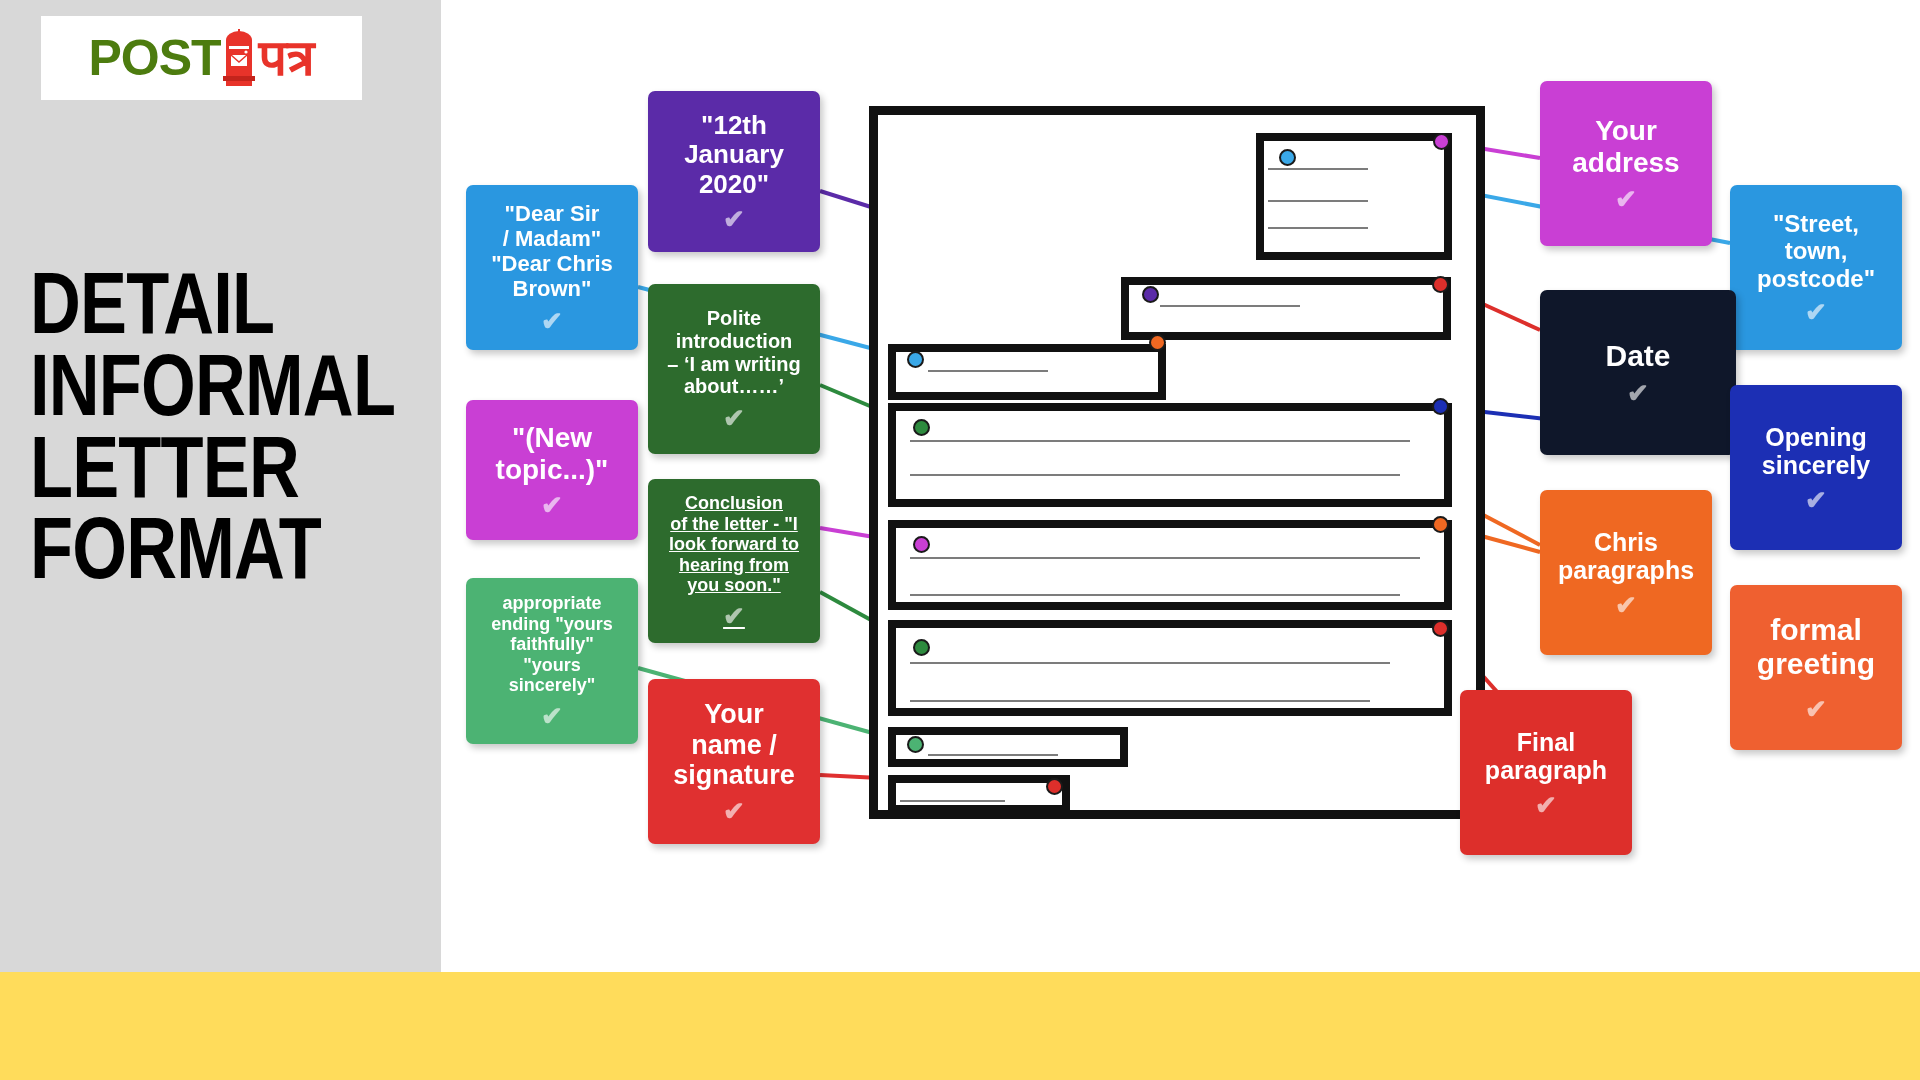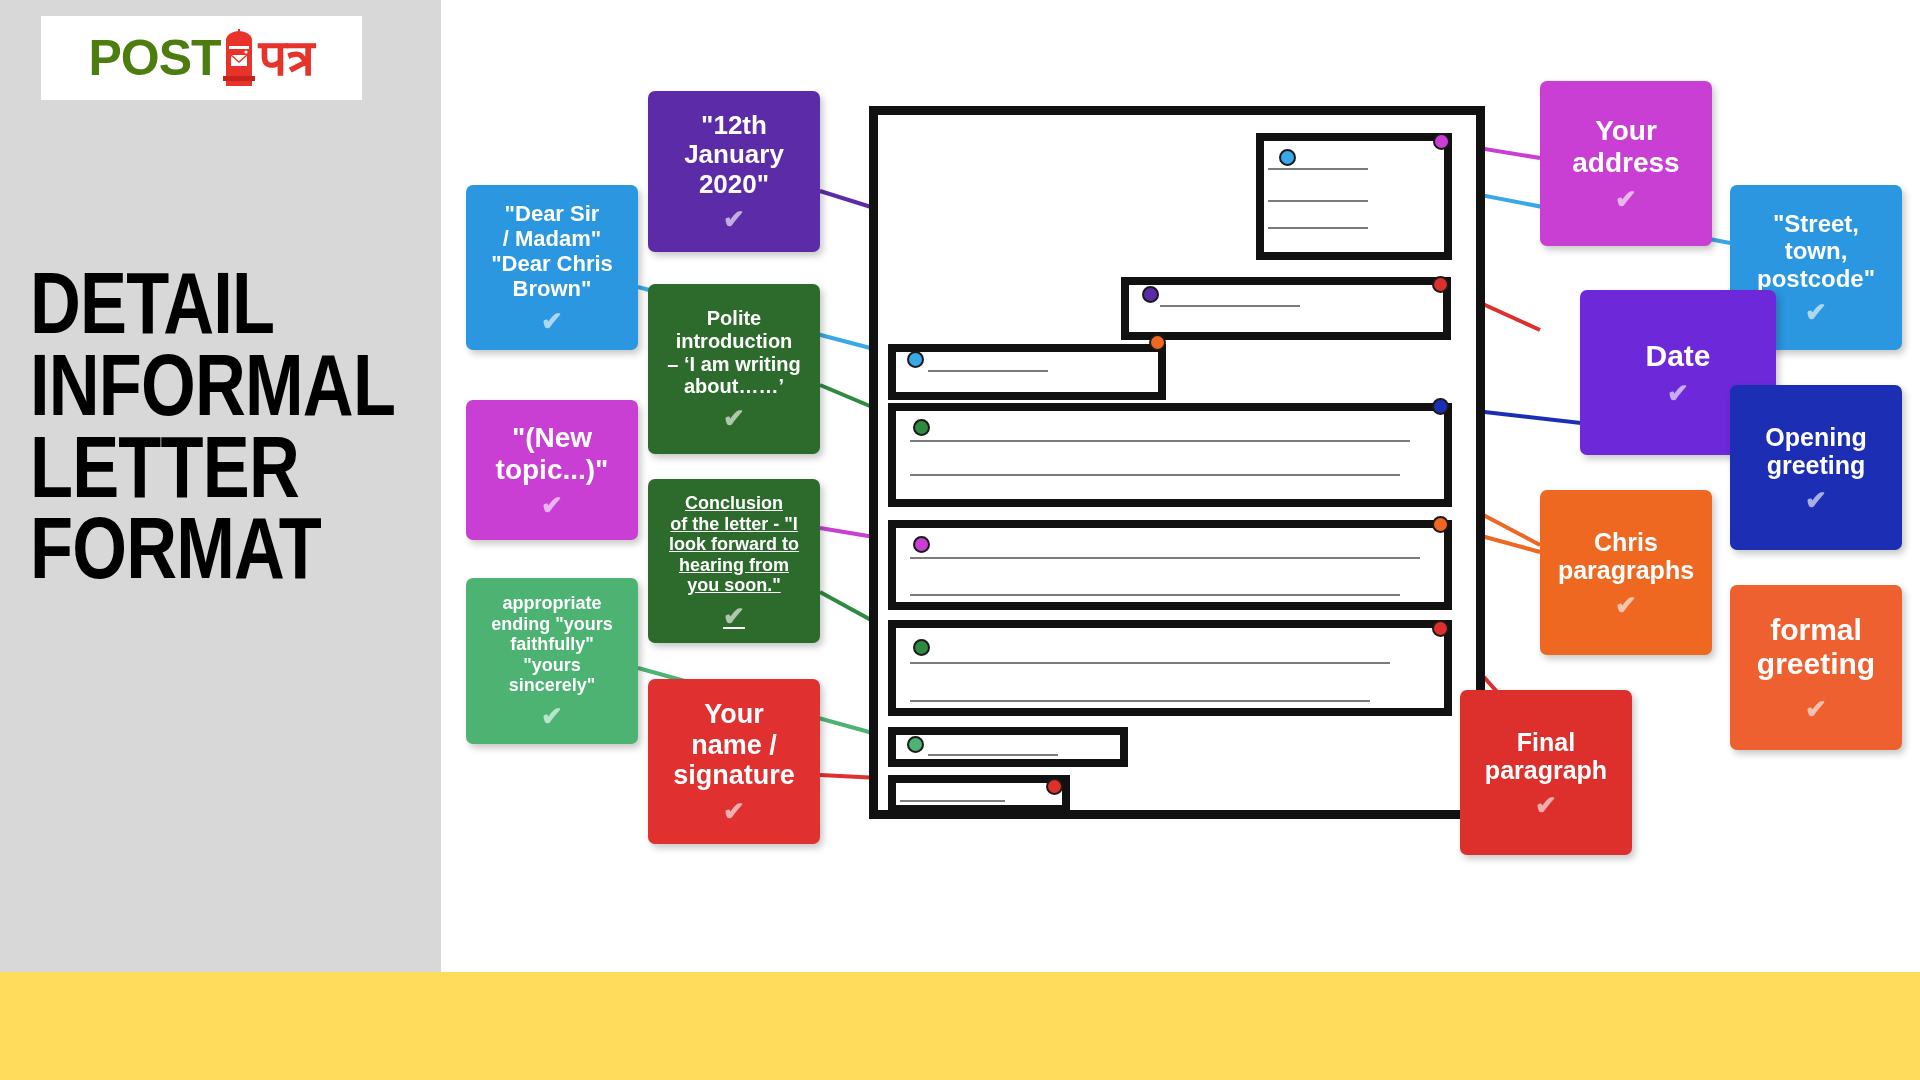--- a/index.html
+++ b/index.html
@@ -260,27 +260,27 @@
         <span class="txt">Your
 address</span>
         <span class="tick">✔</span>
       </div>
       <div class="chip" style="left: 1730px; top: 185px; width: 172px; height: 165px; background: rgb(42, 151, 224); font-size: 24px;">
         <span class="txt">"Street,
 town,
 postcode"</span>
         <span class="tick">✔</span>
       </div>
-      <div class="chip" style="left: 1580px; top: 290px; width: 196px; height: 165px; background: #6d28d9; font-size: 30px;">
+      <div class="chip" style="left: 1540px; top: 290px; width: 196px; height: 165px; background: #0f172a; font-size: 30px;">
         <span class="txt">Date</span>
         <span class="tick">✔</span>
       </div>
       <div class="chip" style="left: 1730px; top: 385px; width: 172px; height: 165px; background: rgb(28, 47, 180); font-size: 25px;">
         <span class="txt">Opening
-greeting</span>
+sincerely</span>
         <span class="tick">✔</span>
       </div>
       <div class="chip" style="left: 1540px; top: 490px; width: 172px; height: 165px; background: rgb(239, 104, 34); font-size: 25px;">
         <span class="txt">Chris
 paragraphs</span>
         <span class="tick">✔</span>
       </div>
       <div class="chip" style="left: 1730px; top: 585px; width: 172px; height: 165px; background: rgb(239, 96, 48); font-size: 30px; gap: 8px;">
         <span class="txt">formal
 greeting</span>

